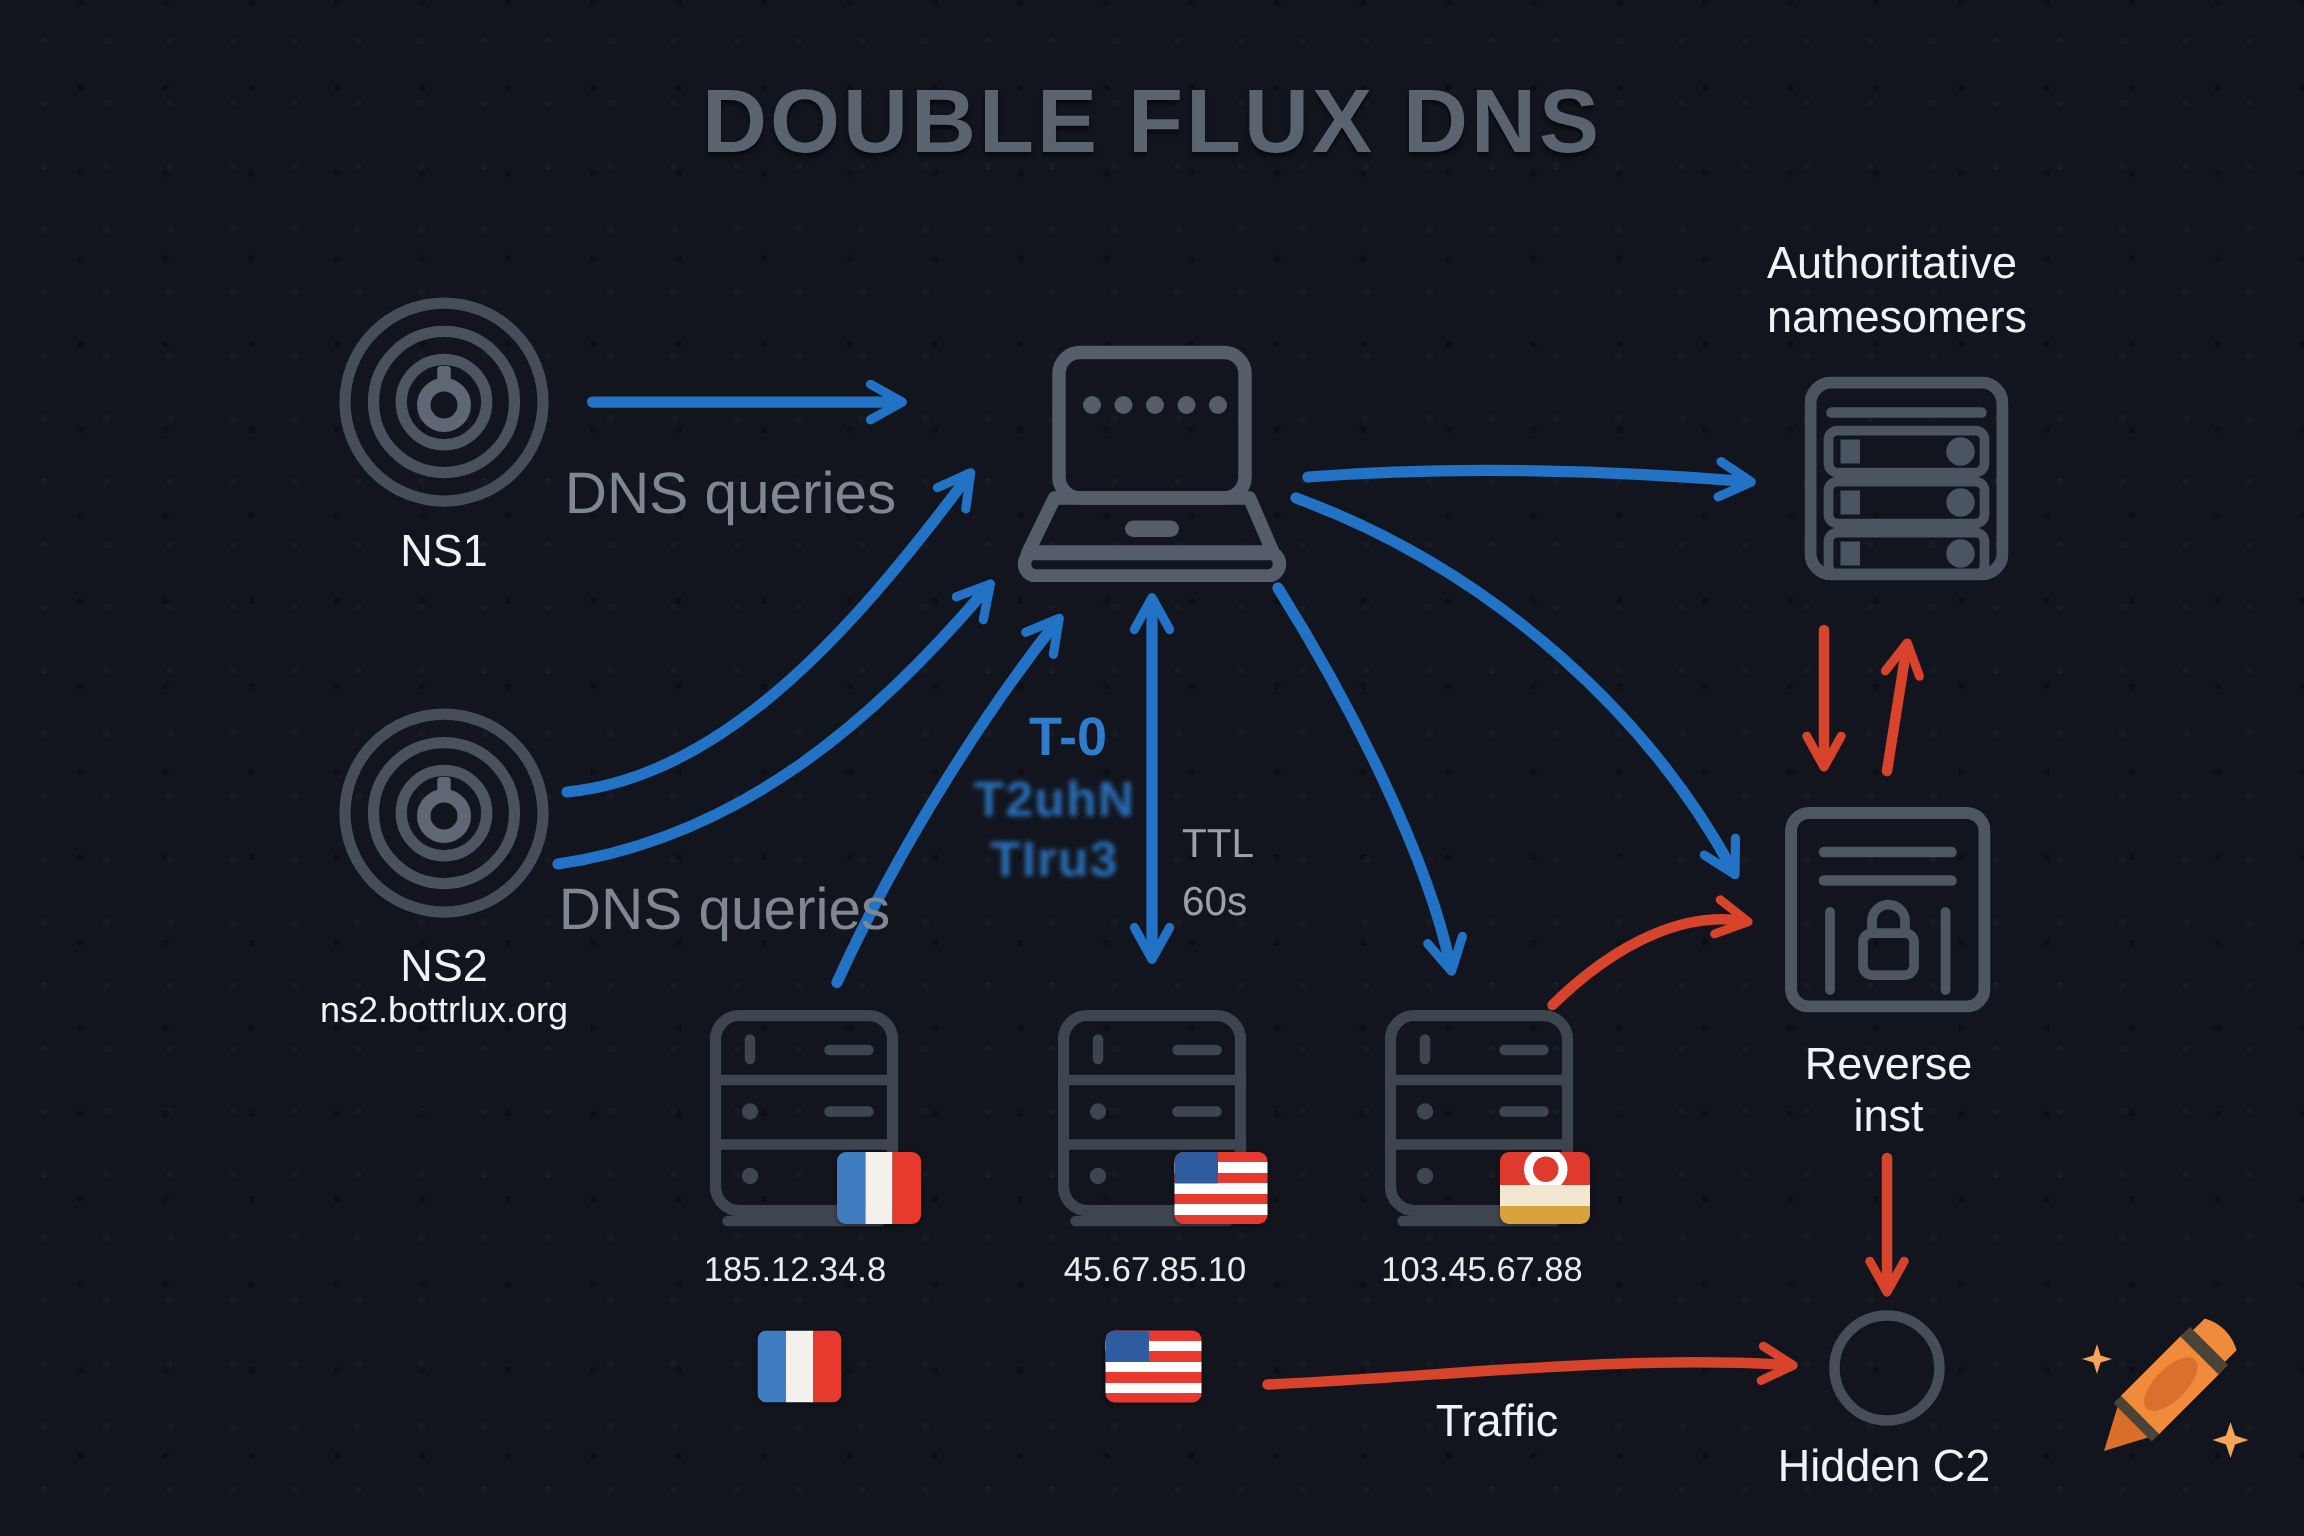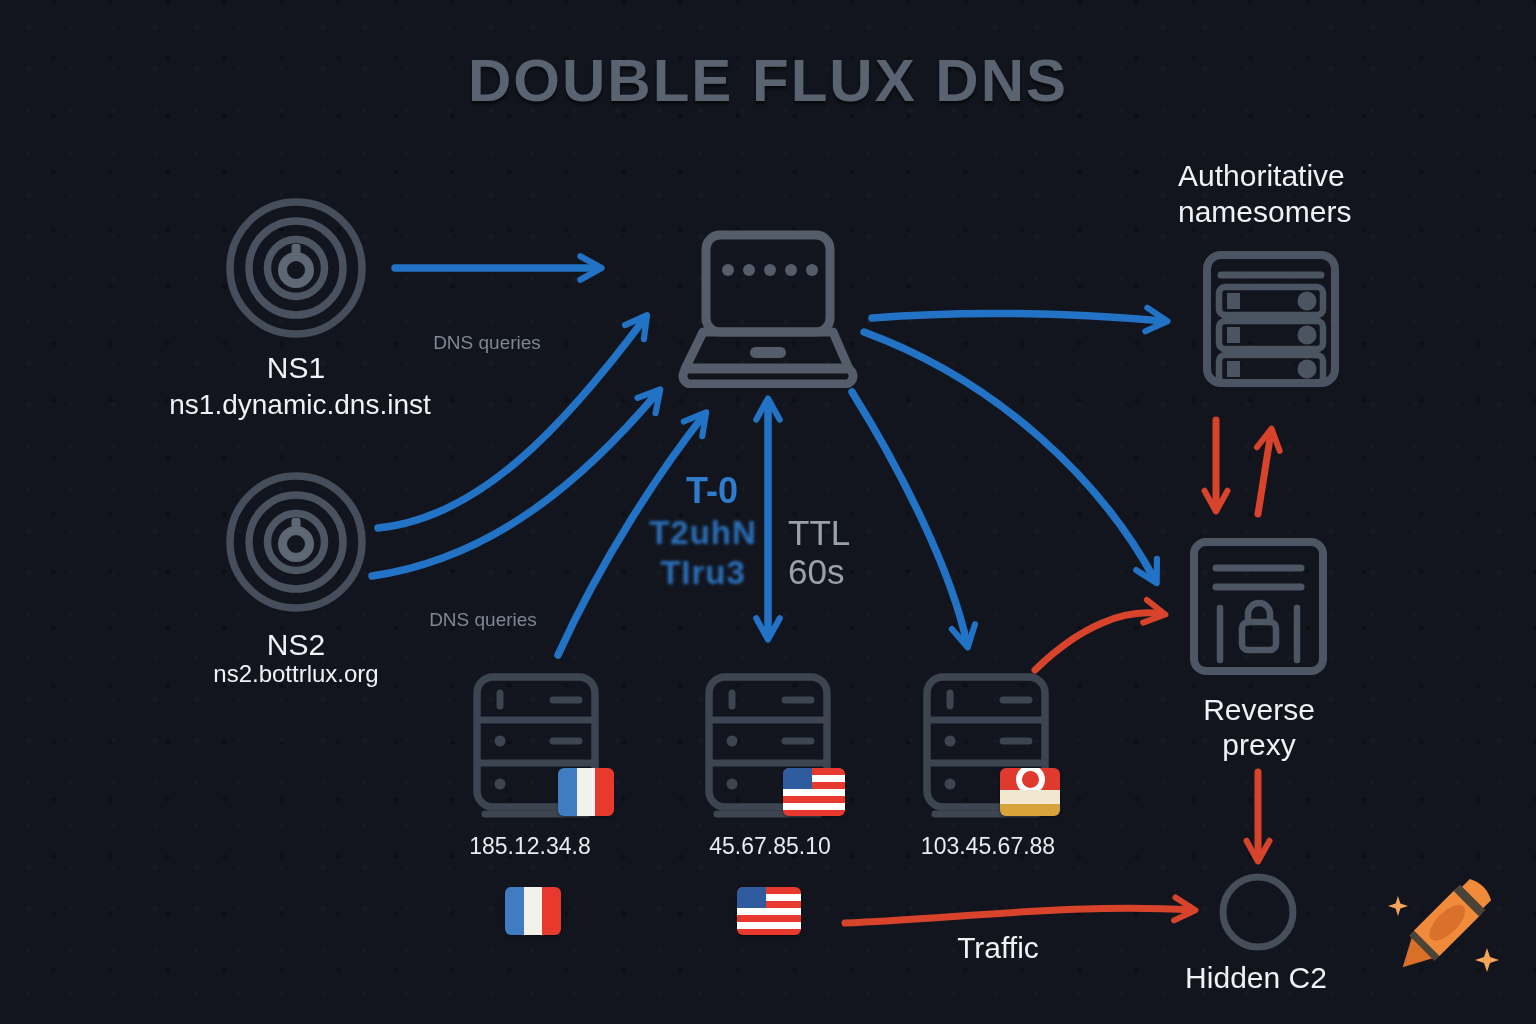--- a/index.html
+++ b/index.html
@@ -14,22 +14,22 @@
     background-position:8px 6px, 25px 30px;
   }
   .abs{position:absolute;}
   .ctr{transform:translateX(-50%);white-space:nowrap;}
   .title{
     font-size:60px;font-weight:bold;letter-spacing:2px;color:#5a6370;
     text-shadow:0 3px 3px rgba(0,0,0,0.55);
   }
   .domain-label{font-size:38px;color:#f3f5f7;font-weight:normal;}
   .white-lb{color:#f0f2f5;font-size:30px;line-height:1.2;}
-  .muted-lb{color:#7f8793;font-size:19px;margin-top:24px;}
-  .ttl-lb{color:#9aa1ab;font-size:35px;line-height:1.2;}
+  .muted-lb{color:#7f8793;font-size:39px;}
+  .ttl-lb{color:#9aa1ab;font-size:27px;line-height:1.2;margin-top:34px;}
   .blue-lb{color:#2f7ccc;font-size:36px;font-weight:bold;}
   .blue-blur{color:#2a6fb8;font-size:33px;font-weight:bold;filter:blur(1.7px);letter-spacing:1px;}
   .ip-lb{color:#e9ebef;font-size:23px;}
   svg{display:block;}
   .flag{position:absolute;border-radius:6px;overflow:hidden;box-shadow:0 1px 3px rgba(0,0,0,0.4);}
   .flag-fr{display:flex;}
   .flag-fr .b1{flex:1;background:#3f7cc0;}
   .flag-fr .b2{flex:1;background:#f3f1ec;}
   .flag-fr .b3{flex:1;background:#e8392f;}
   .flag-us{background:repeating-linear-gradient(180deg,#e8392f 0 7px,#ffffff 7px 14px);}
@@ -92,21 +92,20 @@
   <svg class="abs" style="left:221px;top:193px;" width="150" height="150" viewBox="0 0 150 150">
     <g fill="none" stroke-linecap="round">
       <circle cx="75" cy="75" r="66" stroke="#454e5a" stroke-width="7.5"></circle>
       <circle cx="75" cy="75" r="47" stroke="#49525e" stroke-width="7.5"></circle>
       <circle cx="75" cy="75" r="28.5" stroke="#4d5663" stroke-width="7.5"></circle>
       <circle cx="75" cy="77" r="13.5" stroke="#5e6774" stroke-width="9"></circle>
     </g>
     <rect x="70.5" y="51" width="9" height="10" rx="2.5" fill="#5e6774"></rect>
   </svg>
   <div class="abs ctr white-lb" style="left:296px;top:350px;">NS1</div>
-  <div class="abs ctr white-lb" style="left:300px;top:388px;font-size:28px;">ns1.dynamic.dns.inst</div>
   <div class="abs ctr muted-lb" style="left:487px;top:308px;">DNS queries</div>
 
   <svg class="abs" style="left:221px;top:467px;" width="150" height="150" viewBox="0 0 150 150">
     <g fill="none" stroke-linecap="round">
       <circle cx="75" cy="75" r="66" stroke="#454e5a" stroke-width="7.5"></circle>
       <circle cx="75" cy="75" r="47" stroke="#49525e" stroke-width="7.5"></circle>
       <circle cx="75" cy="75" r="28.5" stroke="#4d5663" stroke-width="7.5"></circle>
       <circle cx="75" cy="77" r="13.5" stroke="#5e6774" stroke-width="9"></circle>
     </g>
     <rect x="70.5" y="51" width="9" height="10" rx="2.5" fill="#5e6774"></rect>
@@ -146,21 +145,21 @@
       <rect x="4" y="4" width="129" height="129" rx="12" stroke-width="8"></rect>
       <path d="M26,30 H111" stroke-width="7"></path>
       <path d="M26,49 H111" stroke-width="7"></path>
       <path d="M30,70 V122" stroke-width="6.5"></path>
       <path d="M107,70 V122" stroke-width="6.5"></path>
       <rect x="52" y="84" width="34" height="28" rx="6" stroke-width="6.5"></rect>
       <path d="M58,84 V76 a11,11 0 0 1 22,0 V84" stroke-width="6.5"></path>
     </g>
   </svg>
   <div class="abs ctr white-lb" style="left:1259px;top:692px;">Reverse</div>
-  <div class="abs ctr white-lb" style="left:1259px;top:727px;">prexy</div>
+  <div class="abs ctr white-lb" style="left:1259px;top:727px;">inst</div>
 
   <svg class="abs" style="left:473px;top:673px;" width="128" height="152" viewBox="0 0 128 152">
     <g fill="none" stroke="#3d4551" stroke-linecap="round" stroke-linejoin="round">
       <rect x="4" y="4" width="118" height="130" rx="16" stroke-width="7.5"></rect>
       <path d="M6,47 H120" stroke-width="7"></path>
       <path d="M6,90 H120" stroke-width="7"></path>
       <path d="M27,20 V33" stroke-width="7"></path>
       <path d="M80,27 H106" stroke-width="7"></path>
       <path d="M80,68 H106" stroke-width="7"></path>
       <path d="M12,141 H114" stroke-width="7"></path>

